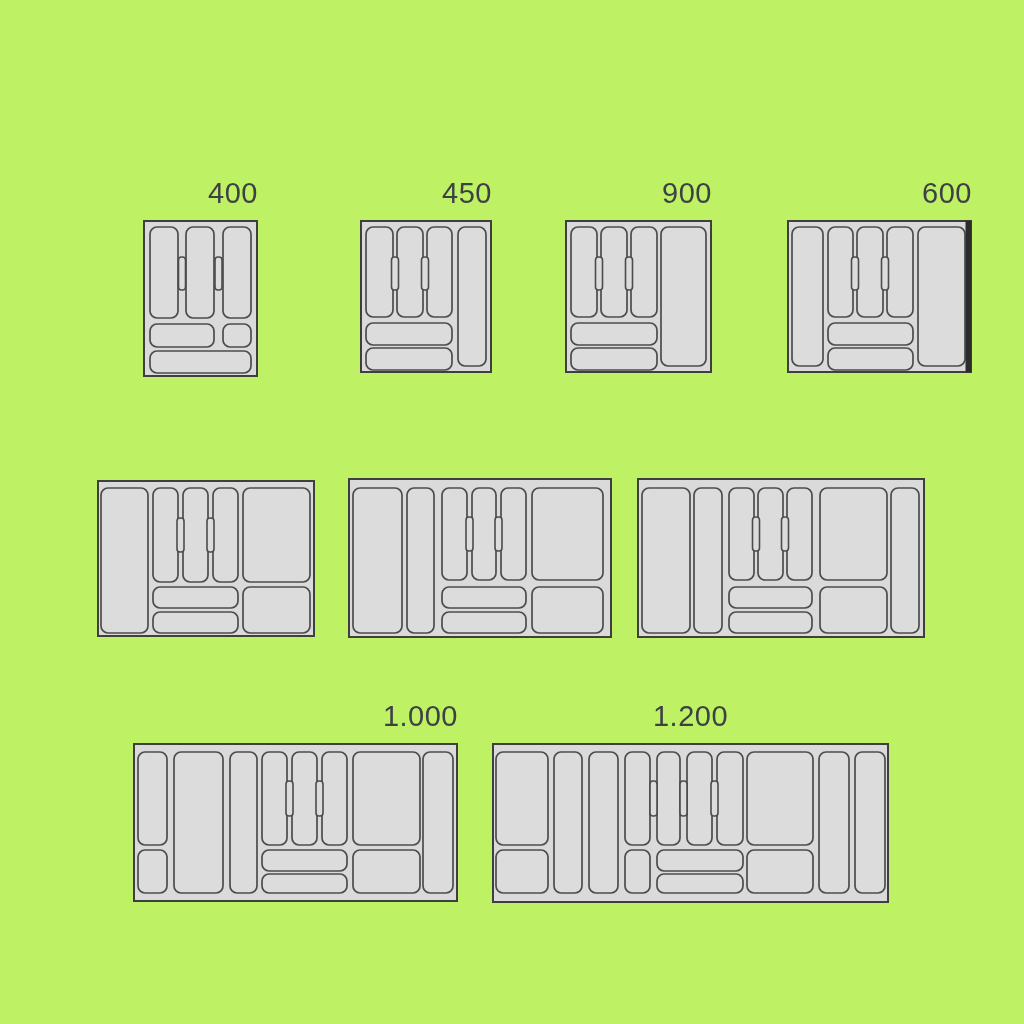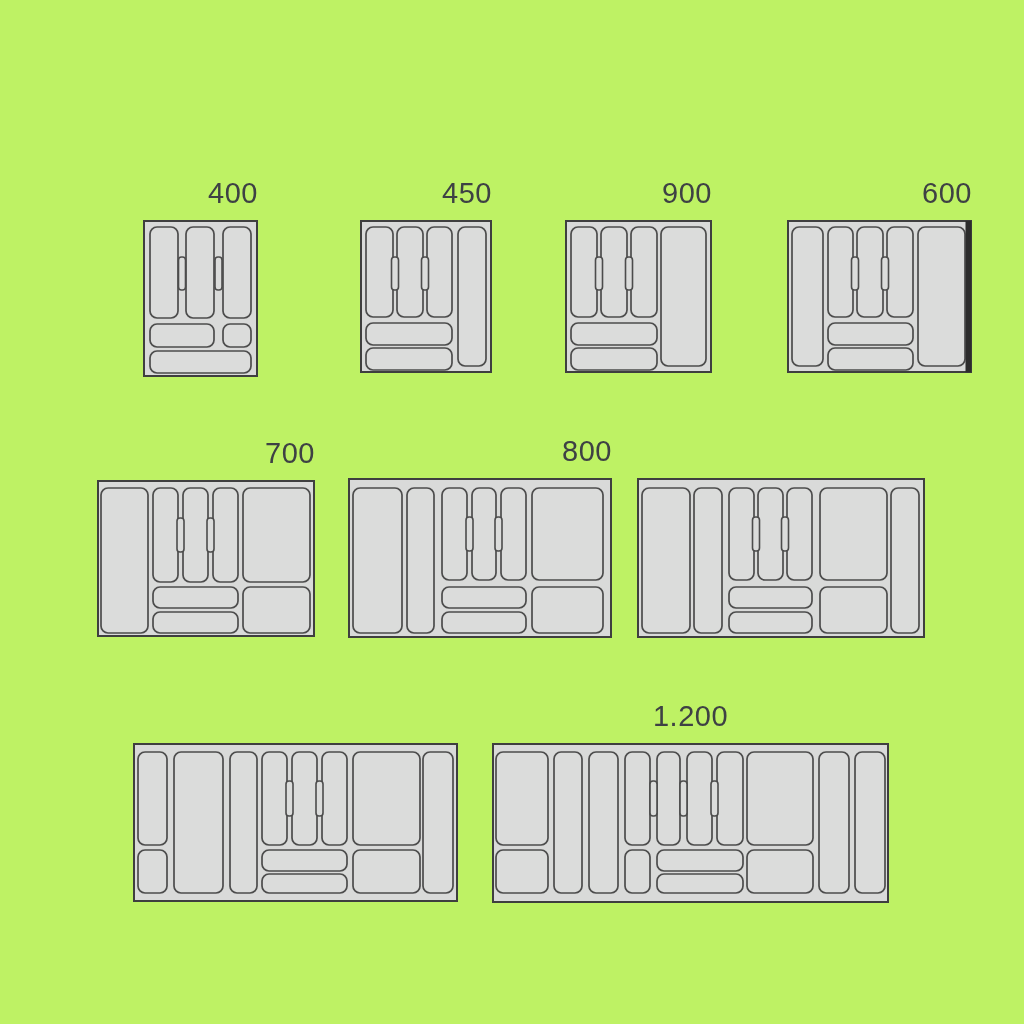--- a/index.html
+++ b/index.html
@@ -74,35 +74,33 @@
       <rect x="41" y="7" width="25" height="90" rx="7" ry="7" fill="#dbdcdb" stroke="#4c4c4c" stroke-width="1.7"></rect>
       <rect x="70" y="7" width="26" height="90" rx="7" ry="7" fill="#dbdcdb" stroke="#4c4c4c" stroke-width="1.7"></rect>
       <rect x="100" y="7" width="26" height="90" rx="7" ry="7" fill="#dbdcdb" stroke="#4c4c4c" stroke-width="1.7"></rect>
       <rect x="131" y="7" width="47" height="139" rx="7" ry="7" fill="#dbdcdb" stroke="#4c4c4c" stroke-width="1.7"></rect>
       <rect x="41" y="103" width="85" height="22" rx="7" ry="7" fill="#dbdcdb" stroke="#4c4c4c" stroke-width="1.7"></rect>
       <rect x="41" y="128" width="85" height="22" rx="7" ry="7" fill="#dbdcdb" stroke="#4c4c4c" stroke-width="1.7"></rect>
       <rect x="64.5" y="37" width="7" height="33" rx="3" ry="3" fill="#dbdcdb" stroke="#4c4c4c" stroke-width="1.6"></rect>
       <rect x="94.5" y="37" width="7" height="33" rx="3" ry="3" fill="#dbdcdb" stroke="#4c4c4c" stroke-width="1.6"></rect>
       <rect x="178.5" y="0.8" width="5.7" height="151.4" fill="#2c2c2c"></rect>
     </svg>
-    <div class="tray-label" style="left: 97px; top: 436px; width: 218px; color: rgb(62, 65, 68);">700</div>
     <svg width="218" height="157" viewBox="0 0 218 157" class="tray-svg" style="left: 97px; top: 480px;">
       <rect x="1" y="1" width="216" height="155" fill="#d9dad9" stroke="#3f3f3f" stroke-width="2"></rect>
       <rect x="4" y="8" width="47" height="145" rx="7" ry="7" fill="#dbdcdb" stroke="#4c4c4c" stroke-width="1.7"></rect>
       <rect x="56" y="8" width="25" height="94" rx="7" ry="7" fill="#dbdcdb" stroke="#4c4c4c" stroke-width="1.7"></rect>
       <rect x="86" y="8" width="25" height="94" rx="7" ry="7" fill="#dbdcdb" stroke="#4c4c4c" stroke-width="1.7"></rect>
       <rect x="116" y="8" width="25" height="94" rx="7" ry="7" fill="#dbdcdb" stroke="#4c4c4c" stroke-width="1.7"></rect>
       <rect x="146" y="8" width="67" height="94" rx="7" ry="7" fill="#dbdcdb" stroke="#4c4c4c" stroke-width="1.7"></rect>
       <rect x="56" y="107" width="85" height="21" rx="7" ry="7" fill="#dbdcdb" stroke="#4c4c4c" stroke-width="1.7"></rect>
       <rect x="56" y="132" width="85" height="21" rx="7" ry="7" fill="#dbdcdb" stroke="#4c4c4c" stroke-width="1.7"></rect>
       <rect x="146" y="107" width="67" height="46" rx="7" ry="7" fill="#dbdcdb" stroke="#4c4c4c" stroke-width="1.7"></rect>
       <rect x="80" y="38" width="7" height="34" rx="3" ry="3" fill="#dbdcdb" stroke="#4c4c4c" stroke-width="1.6"></rect>
       <rect x="110" y="38" width="7" height="34" rx="3" ry="3" fill="#dbdcdb" stroke="#4c4c4c" stroke-width="1.6"></rect>
     </svg>
-    <div class="tray-label" style="left: 348px; top: 434px; width: 264px; color: rgb(62, 65, 68);">800</div>
     <svg width="264" height="160" viewBox="0 0 264 160" class="tray-svg" style="left: 348px; top: 478px;">
       <rect x="1" y="1" width="262" height="158" fill="#d9dad9" stroke="#3f3f3f" stroke-width="2"></rect>
       <rect x="5" y="10" width="49" height="145" rx="7" ry="7" fill="#dbdcdb" stroke="#4c4c4c" stroke-width="1.7"></rect>
       <rect x="59" y="10" width="27" height="145" rx="7" ry="7" fill="#dbdcdb" stroke="#4c4c4c" stroke-width="1.7"></rect>
       <rect x="94" y="10" width="25" height="92" rx="7" ry="7" fill="#dbdcdb" stroke="#4c4c4c" stroke-width="1.7"></rect>
       <rect x="124" y="10" width="24" height="92" rx="7" ry="7" fill="#dbdcdb" stroke="#4c4c4c" stroke-width="1.7"></rect>
       <rect x="153" y="10" width="25" height="92" rx="7" ry="7" fill="#dbdcdb" stroke="#4c4c4c" stroke-width="1.7"></rect>
       <rect x="184" y="10" width="71" height="92" rx="7" ry="7" fill="#dbdcdb" stroke="#4c4c4c" stroke-width="1.7"></rect>
       <rect x="94" y="109" width="84" height="21" rx="7" ry="7" fill="#dbdcdb" stroke="#4c4c4c" stroke-width="1.7"></rect>
       <rect x="94" y="134" width="84" height="21" rx="7" ry="7" fill="#dbdcdb" stroke="#4c4c4c" stroke-width="1.7"></rect>
@@ -118,20 +116,21 @@
       <rect x="121" y="10" width="25" height="92" rx="7" ry="7" fill="#dbdcdb" stroke="#4c4c4c" stroke-width="1.7"></rect>
       <rect x="150" y="10" width="25" height="92" rx="7" ry="7" fill="#dbdcdb" stroke="#4c4c4c" stroke-width="1.7"></rect>
       <rect x="183" y="10" width="67" height="92" rx="7" ry="7" fill="#dbdcdb" stroke="#4c4c4c" stroke-width="1.7"></rect>
       <rect x="254" y="10" width="28" height="145" rx="7" ry="7" fill="#dbdcdb" stroke="#4c4c4c" stroke-width="1.7"></rect>
       <rect x="92" y="109" width="83" height="21" rx="7" ry="7" fill="#dbdcdb" stroke="#4c4c4c" stroke-width="1.7"></rect>
       <rect x="92" y="134" width="83" height="21" rx="7" ry="7" fill="#dbdcdb" stroke="#4c4c4c" stroke-width="1.7"></rect>
       <rect x="183" y="109" width="67" height="46" rx="7" ry="7" fill="#dbdcdb" stroke="#4c4c4c" stroke-width="1.7"></rect>
       <rect x="115.5" y="39" width="7" height="34" rx="3" ry="3" fill="#dbdcdb" stroke="#4c4c4c" stroke-width="1.6"></rect>
       <rect x="144.5" y="39" width="7" height="34" rx="3" ry="3" fill="#dbdcdb" stroke="#4c4c4c" stroke-width="1.6"></rect>
     </svg>
+    <div class="tray-label" style="left: 133px; top: 699px; width: 325px; color: rgb(62, 65, 68);">1.000</div>
     <svg width="325" height="159" viewBox="0 0 325 159" class="tray-svg" style="left: 133px; top: 743px;">
       <rect x="1" y="1" width="323" height="157" fill="#d9dad9" stroke="#3f3f3f" stroke-width="2"></rect>
       <rect x="5" y="9" width="29" height="93" rx="7" ry="7" fill="#dbdcdb" stroke="#4c4c4c" stroke-width="1.7"></rect>
       <rect x="5" y="107" width="29" height="43" rx="7" ry="7" fill="#dbdcdb" stroke="#4c4c4c" stroke-width="1.7"></rect>
       <rect x="41" y="9" width="49" height="141" rx="7" ry="7" fill="#dbdcdb" stroke="#4c4c4c" stroke-width="1.7"></rect>
       <rect x="97" y="9" width="27" height="141" rx="7" ry="7" fill="#dbdcdb" stroke="#4c4c4c" stroke-width="1.7"></rect>
       <rect x="129" y="9" width="25" height="93" rx="7" ry="7" fill="#dbdcdb" stroke="#4c4c4c" stroke-width="1.7"></rect>
       <rect x="159" y="9" width="25" height="93" rx="7" ry="7" fill="#dbdcdb" stroke="#4c4c4c" stroke-width="1.7"></rect>
       <rect x="189" y="9" width="25" height="93" rx="7" ry="7" fill="#dbdcdb" stroke="#4c4c4c" stroke-width="1.7"></rect>
       <rect x="220" y="9" width="67" height="93" rx="7" ry="7" fill="#dbdcdb" stroke="#4c4c4c" stroke-width="1.7"></rect>

